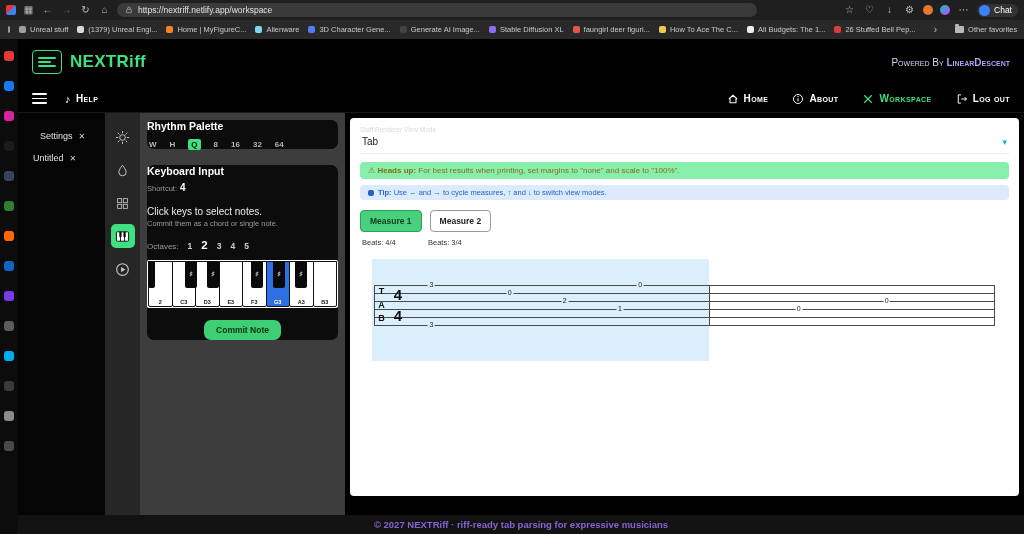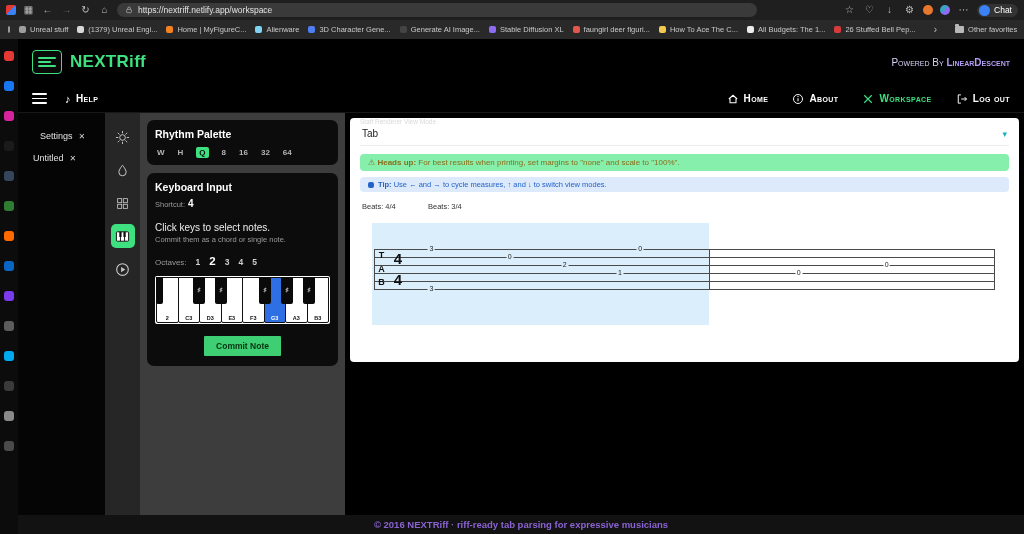--- a/index.html
+++ b/index.html
@@ -61,21 +61,21 @@
   .doc-tabs { width:87px; background:#050505; padding-top:12px; flex:0 0 auto; }
   .doc-tab { display:flex; align-items:center; gap:6px; color:#e2e2e2; font-size:9px; padding:6px 6px 6px 22px; cursor:default; }
   .doc-tab.second { padding-left:15px; }
   .doc-close { color:#cfcfcf; font-size:8px; }
 
   .tool-strip { width:35px; background:#262626; display:flex; flex-direction:column; align-items:center; padding-top:12px; gap:9px; flex:0 0 auto; }
   .tool-btn { width:24px; height:24px; border-radius:5px; display:flex; align-items:center; justify-content:center; }
   .tool-btn.active { background:#3ee07f; }
 
   .side-panel { width:205px; background:#3d3d3d; padding:7px; flex:0 0 auto; }
-  .card { background:#0c0c0c; border-radius:7px; padding:8px; margin-bottom:8px; }
+  .card { background:#0c0c0c; border-radius:7px; margin-bottom:16px; }
   .card-title { color:#fff; font-size:10.5px; font-weight:bold; }
   .rhythm-opts { display:flex; gap:13px; margin-top:8px; padding-left:2px; }
   .r-opt { color:#b5b5b5; font-size:8px; font-weight:bold; }
   .r-opt.selected { color:#0c0c0c; background:#3ee07f; border-radius:2px; padding:1px 3px; margin:-1px 0; }
 
   .kb-head { display:flex; justify-content:space-between; align-items:baseline;flex-direction:column; }
   .shortcut-label { color:#9a9a9a; font-size:7.5px; }
   .shortcut-value { color:#fff; font-size:10px; font-weight:bold; margin-left:3px; }
   .insert-btn { width:100%; height:22px; background:#3ecf74; color:#07310f; font-size:9px; font-weight:bold; border:none; border-radius:6px; margin-top:10px; font-family:"Liberation Sans", sans-serif; }
   .hint1 { color:#ededed; font-size:10px; margin-top:11px; }
@@ -85,25 +85,25 @@
   .oct { color:#cfcfcf; font-size:8.5px; font-weight:bold; }
   .oct.active { color:#fff; font-size:11.5px; }
 
   .piano { position:relative; height:48px; margin-top:9px; background:#fff; border-radius:2px; padding:1px; display:flex; }
   .wkey { flex:1; border:1px solid #111; background:#fff; position:relative; border-radius:0 0 2px 2px; margin-left:-1px; }
   .wkey:first-child { margin-left:0; }
   .wkey.selected { background:#2f6fe4; }
   .wkey-label { position:absolute; bottom:1px; width:100%; text-align:center; font-size:5.5px; color:#111; font-weight:bold; }
   .wkey.selected .wkey-label { color:#fff; }
   .bkey { position:absolute; top:1px; width:12px; height:27px; background:#0a0a0a; z-index:2; border-radius:0 0 2px 2px; text-align:center; color:#fff; font-size:6px; line-height:27px; }
-  .commit-btn { display:block; margin:12px auto 2px; background:#3ecf74; color:#07310f; font-size:8.5px; font-weight:bold; border:none; border-radius:1px; padding:5px 12px; font-family:"Liberation Sans", sans-serif; }
+  .commit-btn { display:block; margin:12px auto 2px; background:#3ecf74; color:#07310f; font-size:8.5px; font-weight:bold; border:none; border-radius:7px; padding:5px 12px; font-family:"Liberation Sans", sans-serif; }
 
   
   .main-area { flex:1; background:#000; padding:5px; min-width:0; }
-  .white-panel { background:#fff; border-radius:4px; height:244px; padding:0 10px; position:relative; overflow:hidden; }
+  .white-panel { background:#fff; border-radius:4px; height:378px; padding:8px 10px; position:relative; overflow:hidden; }
   .renderer-label { color:#d9d9d9; font-size:6.5px; }
   .select-row { display:flex; align-items:center; justify-content:space-between; border-bottom:1px solid #ececec; padding:3px 2px 6px; margin-bottom:8px; }
   .select-value { color:#1a1a1a; font-size:10px; }
   .select-caret { color:#17b3c1; font-size:9px; }
   .banner-warn { background:#86efac; border-radius:4px; padding:4px 8px; font-size:8px; color:#8a6d1a; margin-bottom:6px; }
   .banner-warn b { font-weight:bold; }
   .banner-tip { background:#dceafc; border-radius:4px; padding:3px 8px; font-size:7.5px; color:#2563c9; margin-bottom:10px; display:flex; align-items:center; gap:4px; }
   .tip-dot { width:6px; height:6px; border-radius:2px; background:#2563c9; flex:0 0 auto; }
   .measure-btns { display:flex; gap:8px; margin-bottom:6px; }
   .m-btn { font-size:8.5px; font-weight:bold; padding:5px 9px; border-radius:4px; border:1px solid #9a9a9a; background:#fff; color:#222; font-family:"Liberation Sans", sans-serif; }
@@ -427,20 +427,24 @@
               <span class="select-value">Tab</span>
               <span class="select-caret">▾</span>
             </div>
             <div class="banner-warn">
               <span>⚠</span>
               <b>Heads up:</b><span> For best results when printing, set margins to "none" and scale to "100%".</span>
             </div>
             <div class="banner-tip">
               <span class="tip-dot"></span>
               <span><b>Tip:</b><span> Use ← and → to cycle measures, ↑ and ↓ to switch view modes.</span></span>
+            </div>
+            <div class="measure-btns">
+              <button class="m-btn active">Measure 1</button>
+              <button class="m-btn">Measure 2</button>
             </div>
             <div class="beats-row">
               <span class="beats1">Beats: 4/4</span>
               <span>Beats: 3/4</span>
             </div>
 
             <div class="staff-wrap">
               <div class="m1-highlight"></div>
               <div class="staff-lines">
                 <span class="barline start"></span>
@@ -467,17 +471,17 @@
                     <span class="fret-num" style="left: 30%; top: 24px; background: rgb(255, 255, 255);">0</span>
                     <span class="fret-num" style="left: 63%; top: 16px; background: rgb(255, 255, 255);">0</span>
                   </div>
               </div>
             </div>
           </div>
         </div>
       </div>
 
       <footer class="app-footer">
-        <span class="footer-text">© 2016 NEXTRiff · riff-ready tab parsing for expressive musicians</span>
+        <span class="footer-text">© 2027 NEXTRiff · riff-ready tab parsing for expressive musicians</span>
       </footer>
     </div>
   </div>
 </div>
 
 </body></html>

